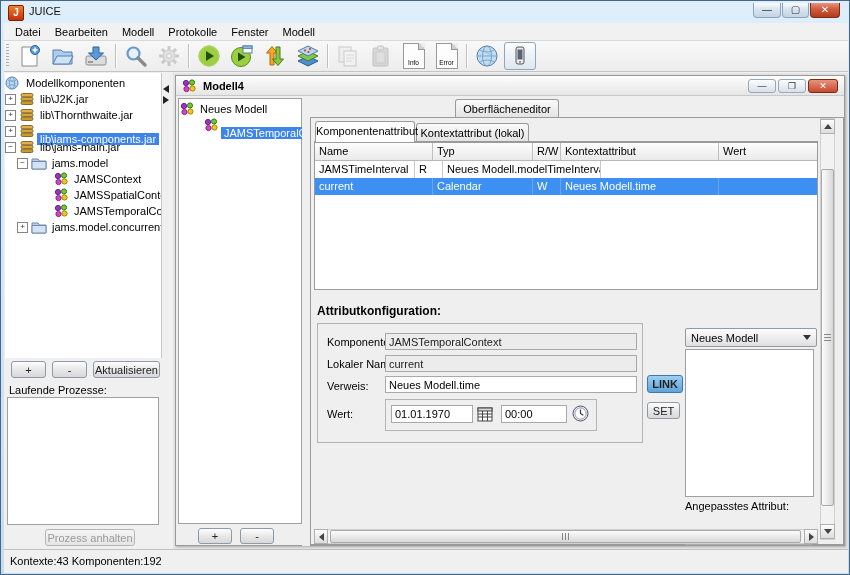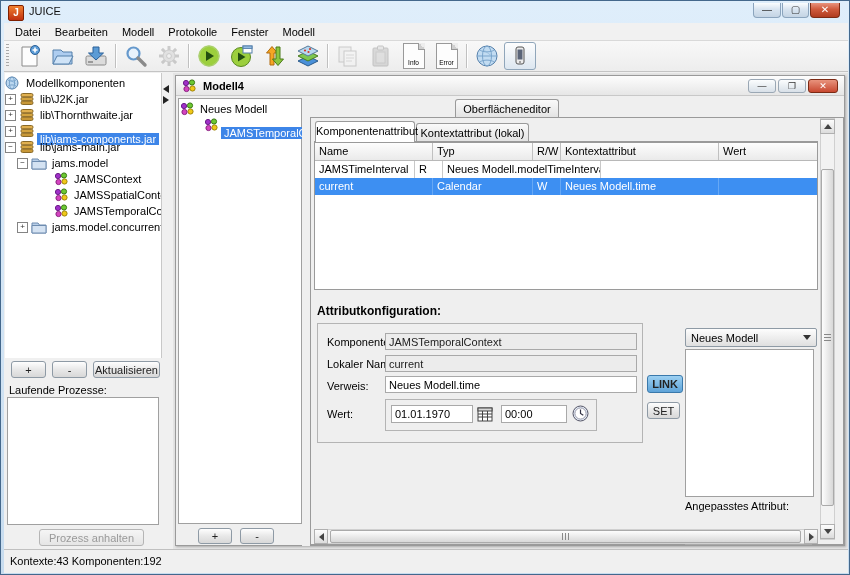--- a/index.html
+++ b/index.html
@@ -401,21 +401,21 @@
         <span class="lbl">jams.model.concurrent</span>
       </div>
     </div>
 
   <div class="abs btn" style="left:10px;top:360px;width:35px;height:17px;">+</div>
   <div class="abs btn" style="left:51px;top:360px;width:35px;height:17px;">-</div>
   <div class="abs btn" style="left:92px;top:360px;width:67px;height:17px;">Aktualisieren</div>
 
   <div class="abs proc-label">Laufende Prozesse:</div>
   <div class="abs proc-list panel-white"></div>
-  <div class="abs btn disabled" style="left:38px;top:528px;width:105px;height:17px;">Prozess anhalten</div>
+  <div class="abs btn disabled" style="left:44px;top:528px;width:90px;height:17px;">Prozess anhalten</div>
 
   <div class="abs divider-v"></div>
   <div class="abs one-touch">
     <div class="tri-left"></div>
       <div class="tri-right"></div>
   </div>
 
   <div class="abs desktop"></div>
   <div class="abs iframe"></div>
   <div class="abs ititle">

